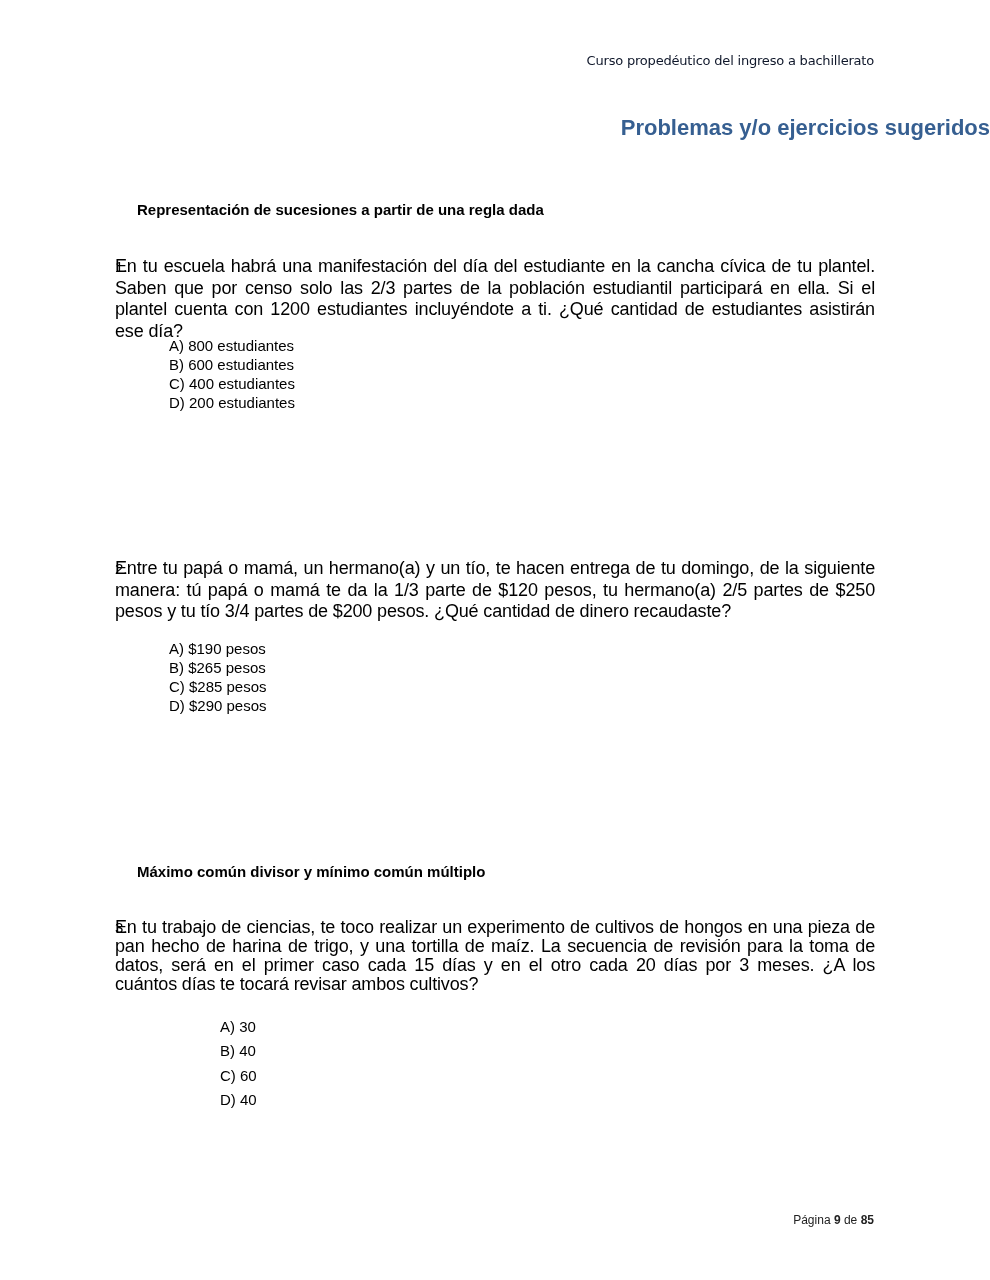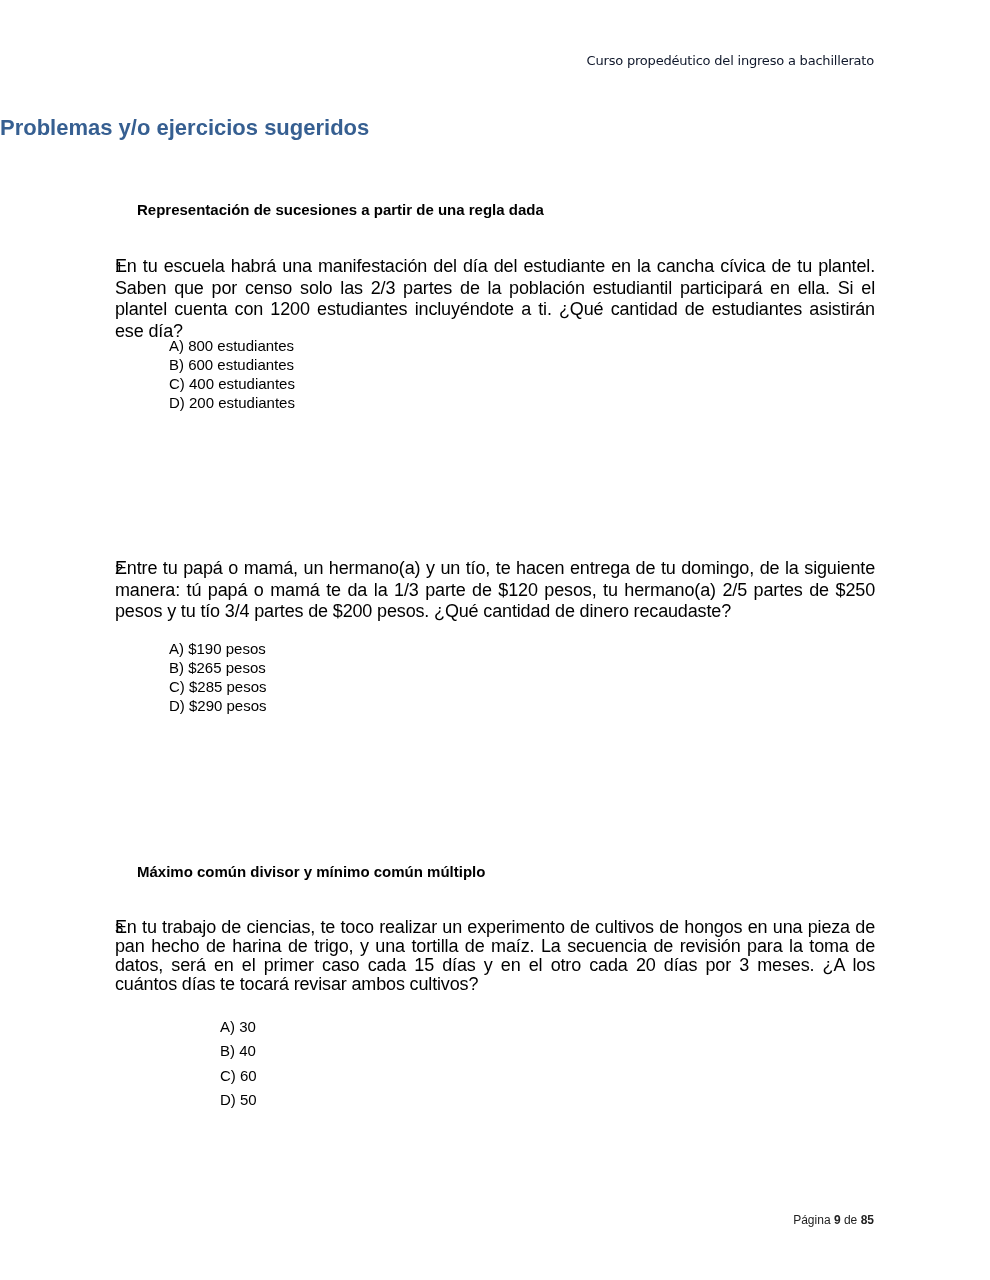--- a/index.html
+++ b/index.html
@@ -24,21 +24,21 @@
       font-size: 13px;
       line-height: 20px;
       color: #0f172a;
       letter-spacing: -0.2px;
     }
     .title {
       position: absolute;
       left: 0;
       width: 990px;
       top: 115px;
-      text-align: left;
+      text-align: right;
       font-family: "Liberation Sans", sans-serif;
       font-weight: bold;
       font-size: 22px;
       color: #365f91;
     }
     .section-heading {
       position: absolute;
       left: 137px;
       font-family: "Liberation Sans", sans-serif;
       font-weight: bold;
@@ -120,21 +120,21 @@
 <div class="section-heading" style="top:863px;">Máximo común divisor y mínimo común múltiplo</div>
 
 <div class="problem" style="top:918px; line-height:19px;">
   <span class="num" style="line-height:19px;">3.</span>
   <div class="text" style="line-height:19px;">En tu trabajo de ciencias, te toco realizar un experimento de cultivos de hongos en una pieza de pan hecho de harina de trigo, y una tortilla de maíz. La secuencia de revisión para la toma de datos, será en el primer caso cada 15 días y en el otro cada 20 días por 3 meses. ¿A los cuántos días te tocará revisar ambos cultivos?</div>
 </div>
 <div class="options wide" style="left:180px; top:1015px;margin-left:40px;">
   <div>A) 30</div>
   <div>B) 40</div>
   <div>C) 60</div>
-  <div>D) 50</div>
+  <div>D) 40</div>
 </div>
 
 <div class="footer">
   <span>Página</span>
   <b>9</b>
   <span>de</span>
   <b>85</b>
 </div>
 
 </body></html>

